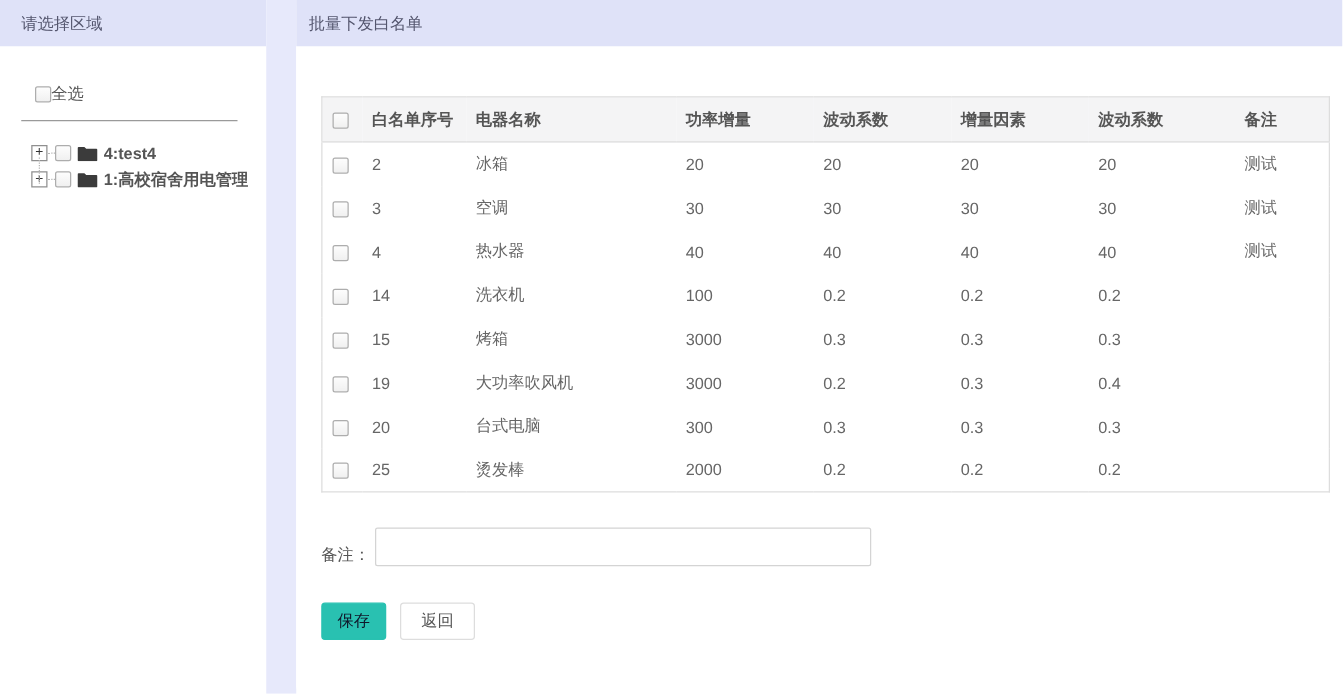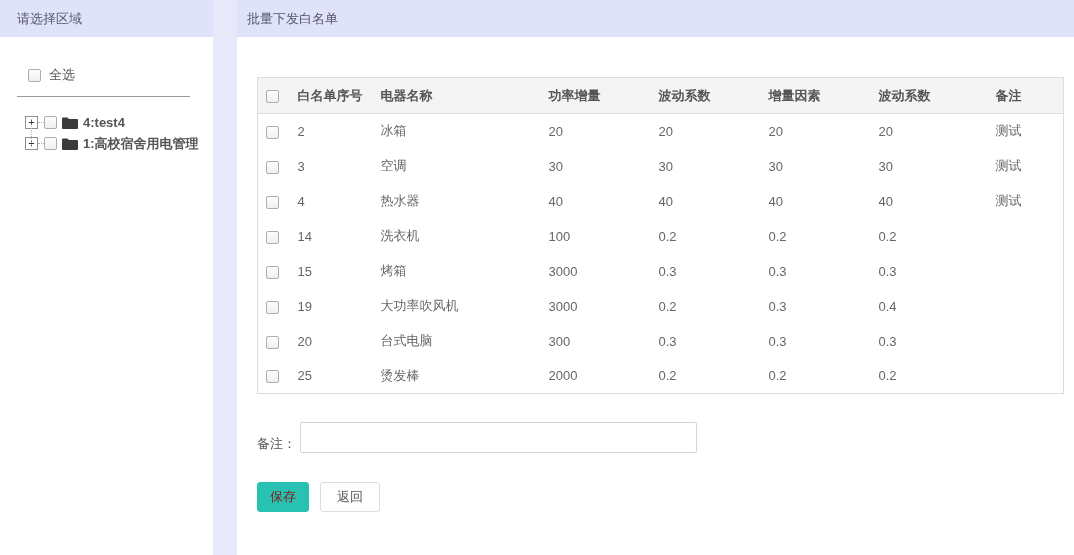--- a/index.html
+++ b/index.html
@@ -31,21 +31,21 @@
     background: #dfe2f8;
     color: #54566e;
     padding-left: 17px;
     font-size: 13px;
   }
   .main .panel-header { padding-left: 10px; }
 
   
   .sidebar-body { padding-top: 30px; }
   .select-all-row {
-    display: flex; align-items: center; gap: 8px;
+    display: flex; align-items: center; 
     margin-left: 28px; height: 16px;
   }
   .sidebar-divider {
     border: none; border-top: 1px solid #9a9a9a;
     margin: 13px 23px 0 17px;
   }
   .tree { margin: 15px 0 0 25px; position: relative; }
   .tree-vline {
     position: absolute; left: 6px; top: 14px; height: 21px; width: 0;
     border-left: 1px dotted #b5b5b5;
@@ -114,21 +114,21 @@
     font-family: "Liberation Sans", "DejaVu Sans", sans-serif;
     outline: none; background: #fff;
   }
   .button-row { margin-top: 29px; display: flex; gap: 11px; }
   .btn {
     height: 30px; border-radius: 3px; font-size: 13px;
     cursor: pointer; display: inline-flex; align-items: center;
     font-family: "Liberation Sans", "DejaVu Sans", sans-serif;
   }
   .btn-save {
-    background: #29c1b1; color: #7f1d1d; border: 1px solid #29c1b1;
+    background: #29c1b1; color: #0f172a; border: 1px solid #29c1b1;
     padding: 12px 12px;
   }
   .btn-back {
     background: #ffffff; color: #555; border: 1px solid #ddd;
     padding: 8px 16px;
   }
 </style>
 </head>
 <body>
 

